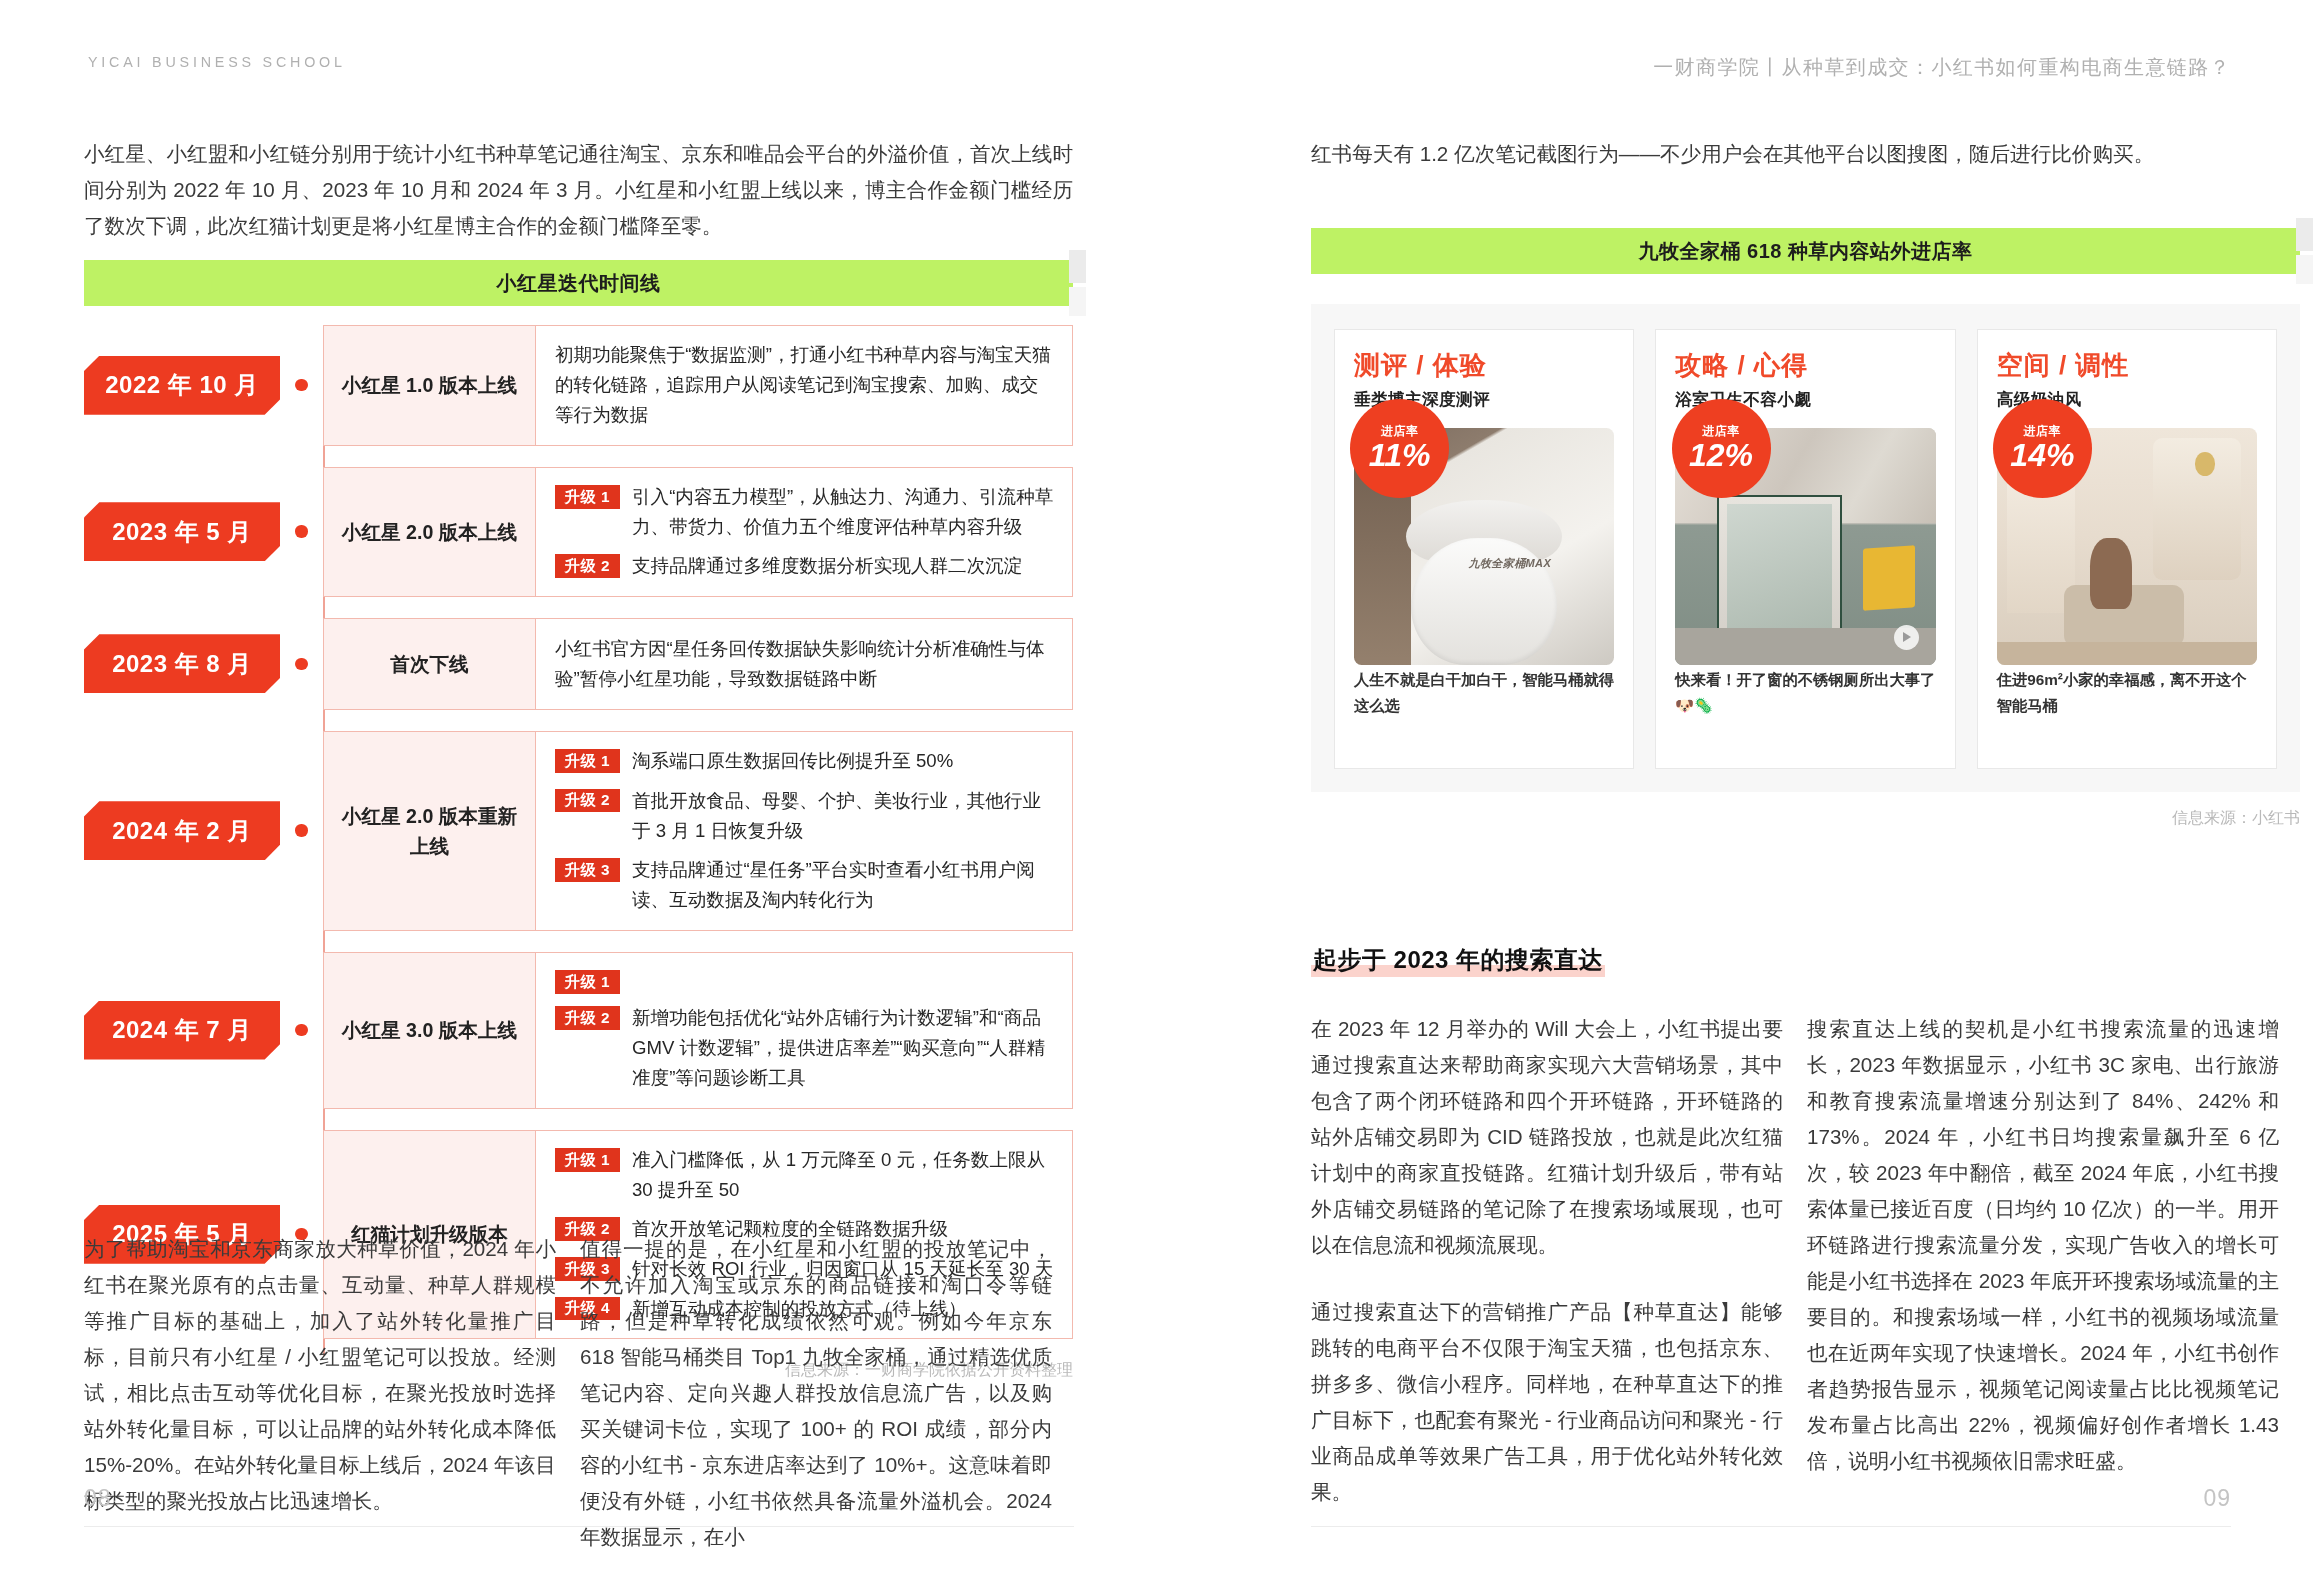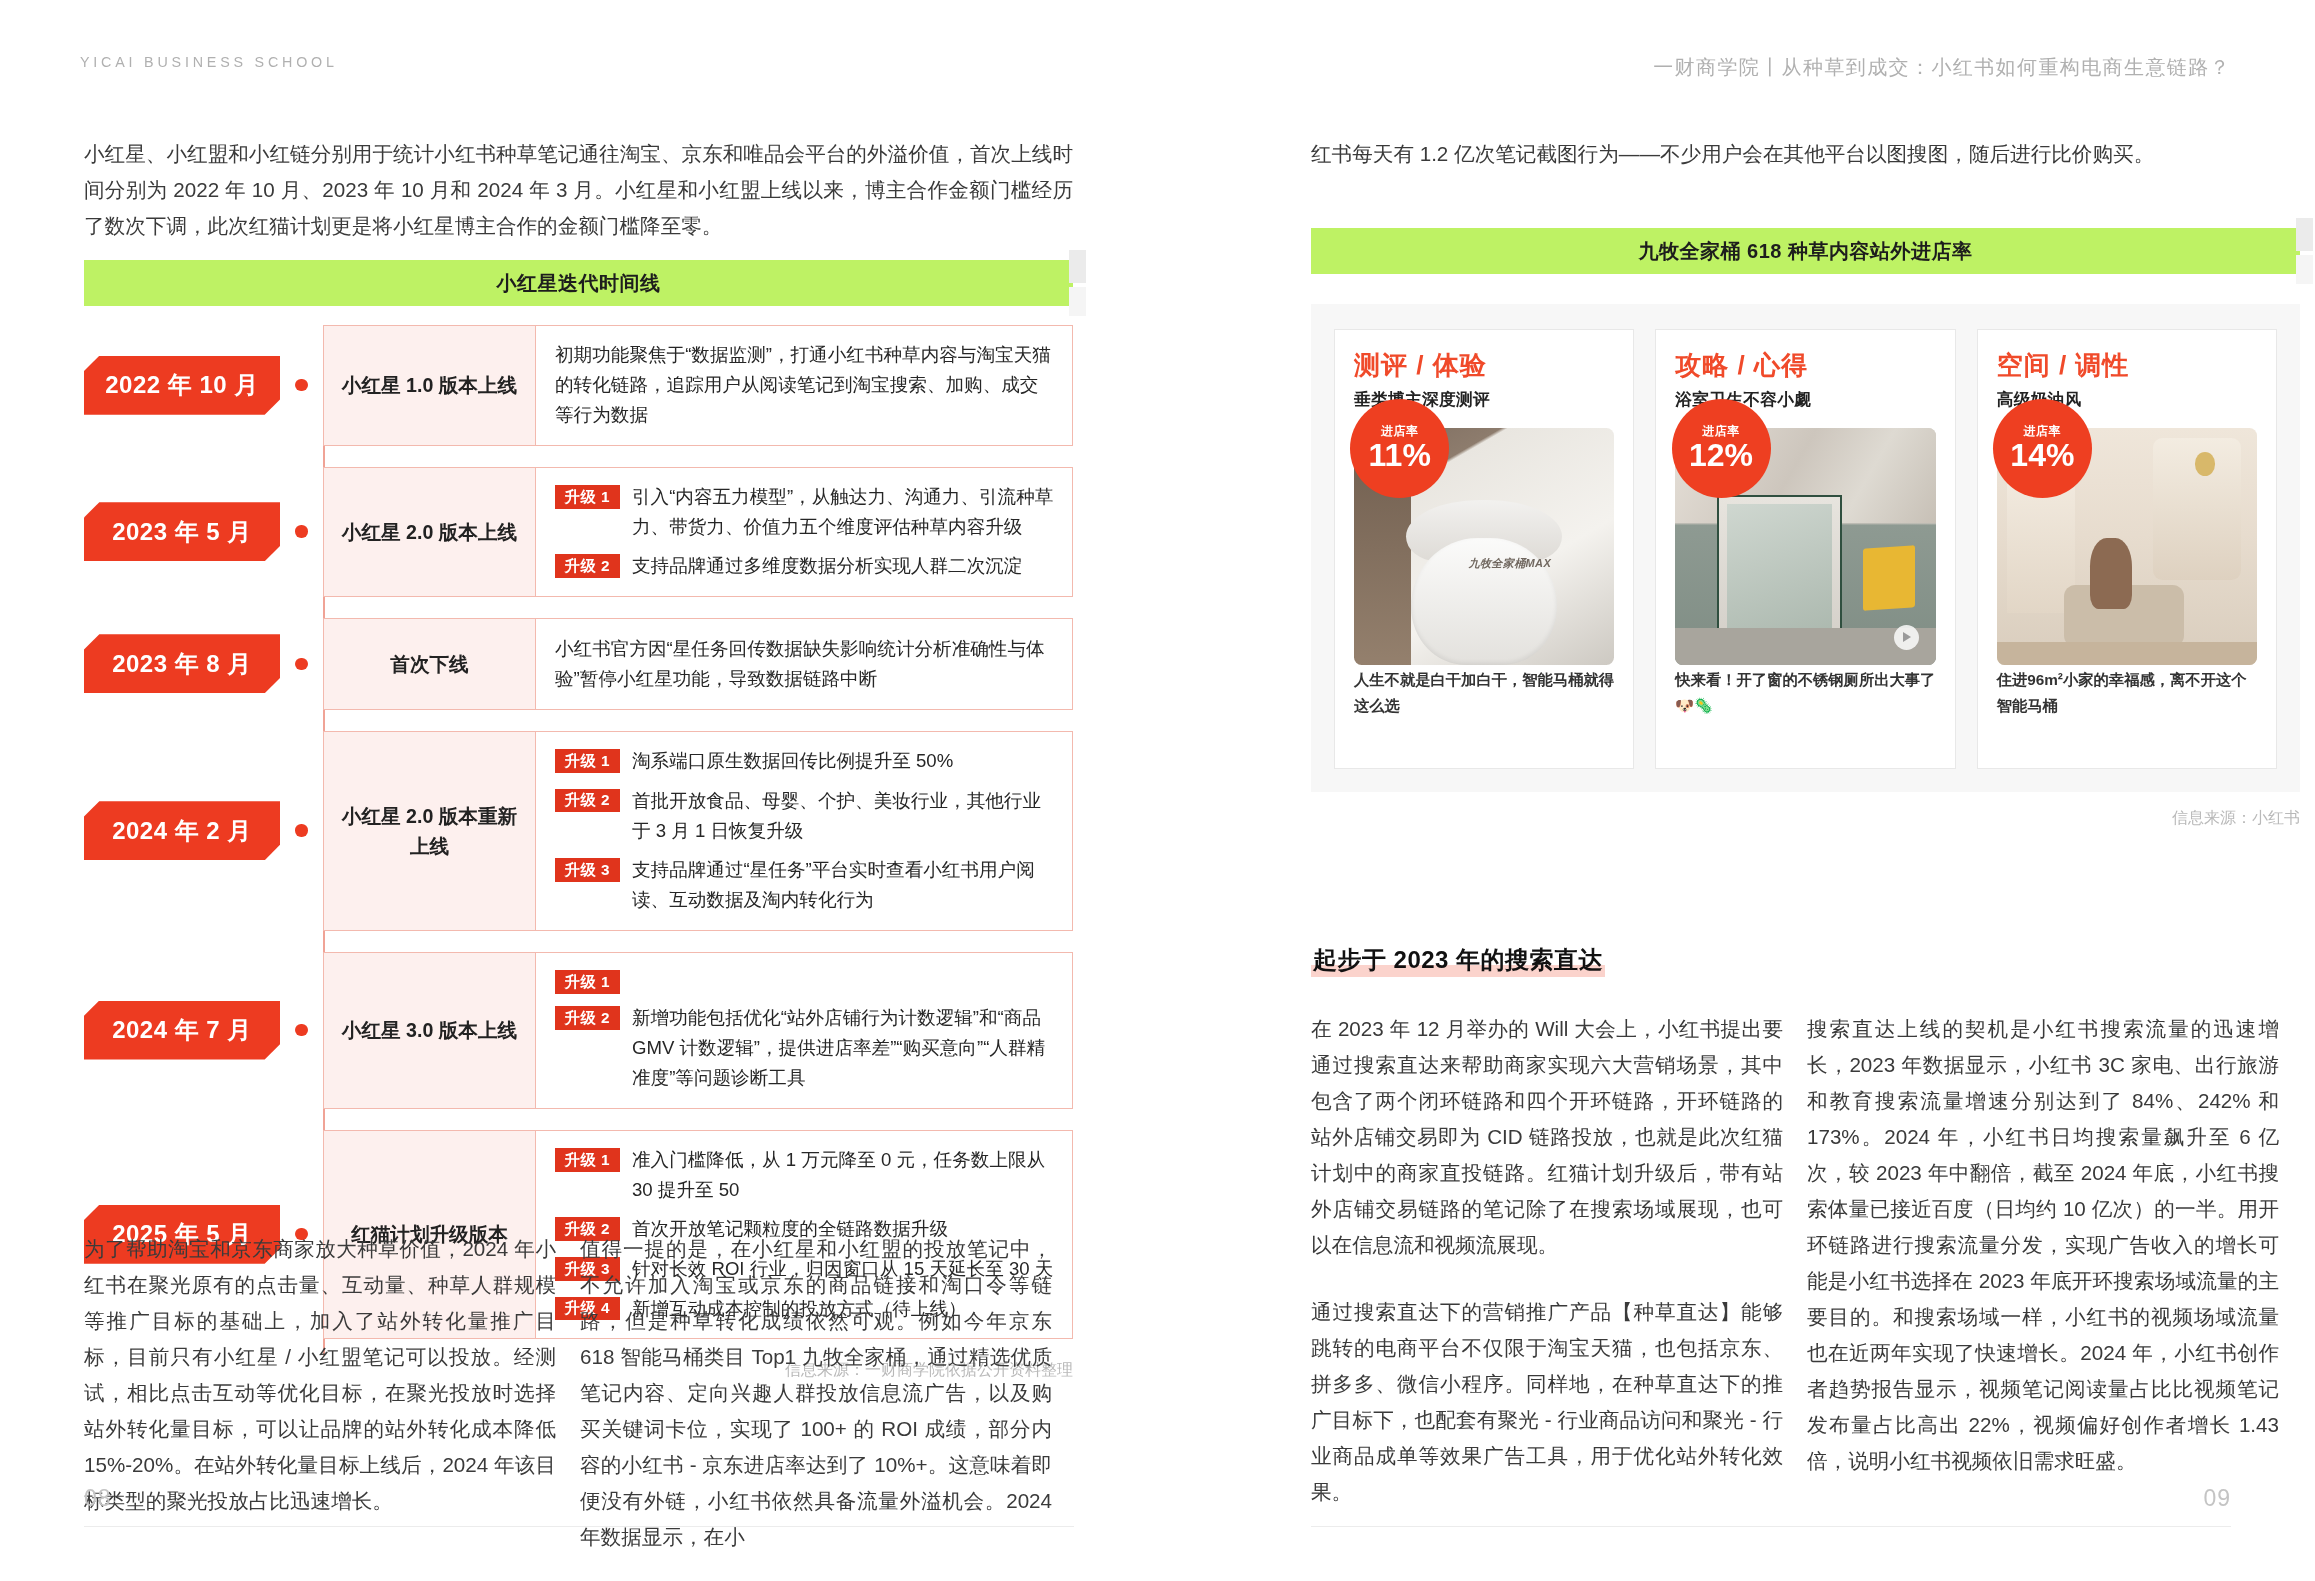--- a/index.html
+++ b/index.html
@@ -14,21 +14,21 @@
   .page { position: relative; height: 1581px; background: #fff; }
   .page-left  { width: 1158px; padding: 0; }
   .page-right { width: 1158px; padding: 0; }
   .gutter { position:absolute; left:1158px; top:0; width:1px; height:1581px; background:#f2f2f2; }
 
   
   .runhead {
     position: absolute; top: 54px;
     font-size: 14.3px; color: #b0b0b0; letter-spacing: 3.8px; white-space: nowrap;
   }
-  .runhead-left  { left: 80px; }
+  .runhead-left  { left: 88px; }
   .runhead-right { right: 84px; letter-spacing: 1.4px; font-size: 20px; }
 
   
   .folio {
     position: absolute; bottom: 69px;
     font-size: 23px; color: #c4c4c4; font-weight: 400; letter-spacing: 1px;
   }
   .folio-left  { left: 84px; }
   .folio-right { right: 84px; }
   .footrule { position:absolute; bottom: 54px; height:1px; background:#ececec; }
@@ -111,21 +111,21 @@
   .card-kicker { font-size: 26px; font-weight: 700; color: #f04a2a; letter-spacing: 1px; line-height: 1.15; }
   .card-sub { font-size: 16.7px; font-weight: 700; color: #222; margin-top: 7.6px; letter-spacing: 0.3px; }
   .photo-wrap { position: relative; margin-top: 17px; height: 237px; }
   .photo { position: absolute; inset: 0; border-radius: 7.6px; overflow: hidden; }
   .badge {
     position: absolute; left: -3.8px; top: -29px; width: 99px; height: 99px; border-radius: 50%;
     background: #ee3f21; color: #fff; z-index: 5;
     display: flex; flex-direction: column; align-items: center; justify-content: center;
   }
   .badge-lab { font-size: 12px; font-weight: 700; line-height: 1; letter-spacing: 0.5px; }
-  .badge-val { font-size: 32px; font-weight: 700; line-height: 1.05; margin-top: 1.9px; }
+  .badge-val { font-size: 32px; font-weight: 700; line-height: 1.05; margin-top: 1.9px; font-style: italic; }
   .card-cap { font-size: 15.3px; line-height: 26px; color: #333; margin-top: 2px; font-weight: 600; }
   .play {
     position: absolute; right: 17px; bottom: 15.3px; width: 25px; height: 25px; border-radius: 50%;
     background: rgba(255,255,255,.82); z-index: 4;
   }
   .play::after{
     content:""; position:absolute; left:9.6px; top:6.7px;
     border-left:8.6px solid #9a9a9a; border-top:5.7px solid transparent; border-bottom:5.7px solid transparent;
   }
   .src-note-r { position: absolute; left: 1311px; top: 808px; width: 989px; text-align: right;

